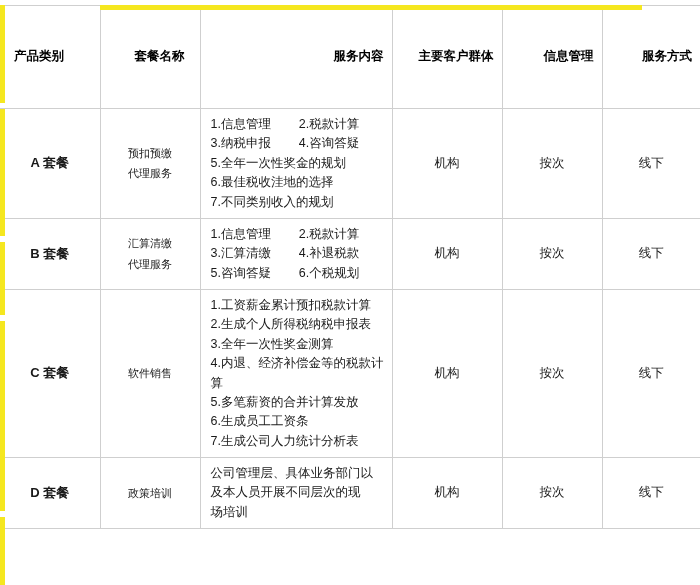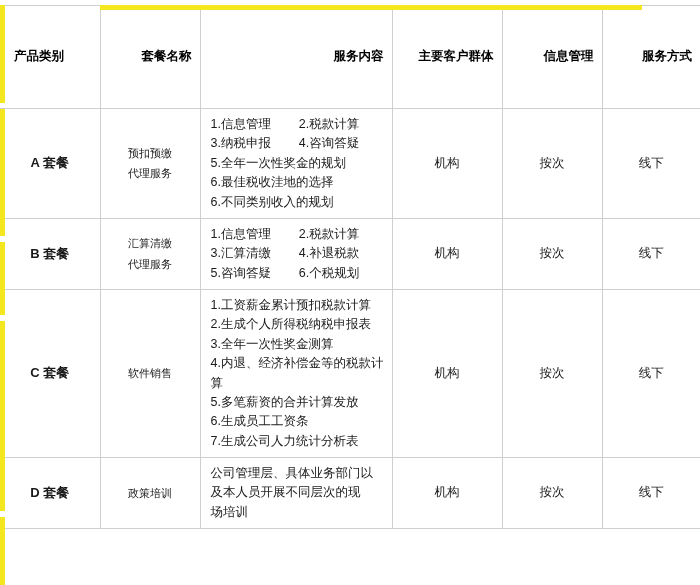--- a/index.html
+++ b/index.html
@@ -62,21 +62,21 @@
 
   thead th {
     font-weight: bold;
     font-size: 13px;
     text-align: center;
     height: 90px;
     border-top: none;
     color: #000;
   }
   thead th.hcat { text-align: left; padding-left: 14px; margin-left: 38px; }
-  thead th.hname { text-align: right; padding-left: 27px; margin-left: 20px; }
+  thead th.hname { text-align: center; padding-left: 27px; margin-left: 20px; }
 
   tbody td.cat {
     text-align: center;
     font-weight: bold;
     font-size: 13px;
   }
   tbody td.name {
     text-align: center;
     font-size: 11px;
   }
@@ -144,21 +144,21 @@
             <div>预扣预缴</div>
             <div>代理服务</div>
           </div>
         </td>
         <td class="content">
           <div class="lines">
             <div>1.信息管理        2.税款计算</div>
             <div>3.纳税申报        4.咨询答疑</div>
             <div>5.全年一次性奖金的规划</div>
             <div>6.最佳税收洼地的选择</div>
-            <div>6.不同类别收入的规划</div>
+            <div>7.不同类别收入的规划</div>
           </div>
         </td>
         <td class="ctr">机构</td>
         <td class="ctr">按次</td>
         <td class="ctr">线下</td>
       </tr>
 
       <tr>
         <td class="cat">B 套餐</td>
         <td class="name">

